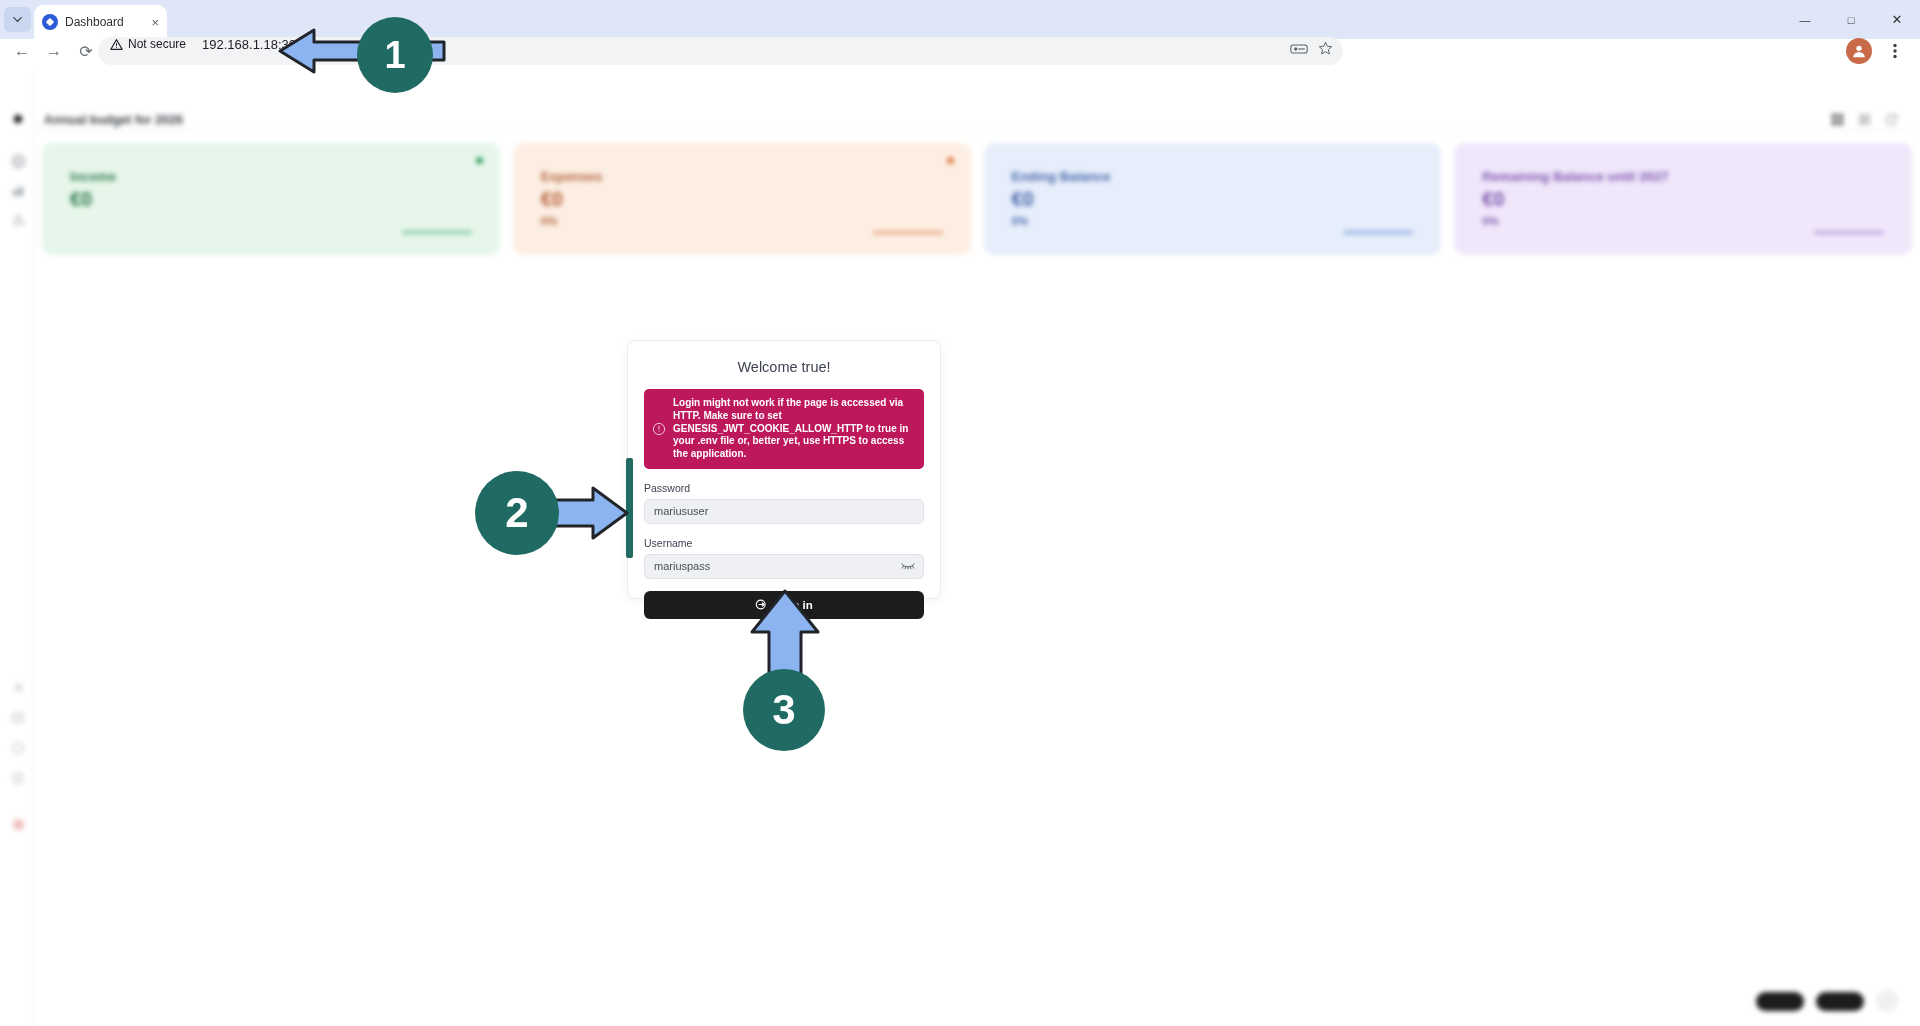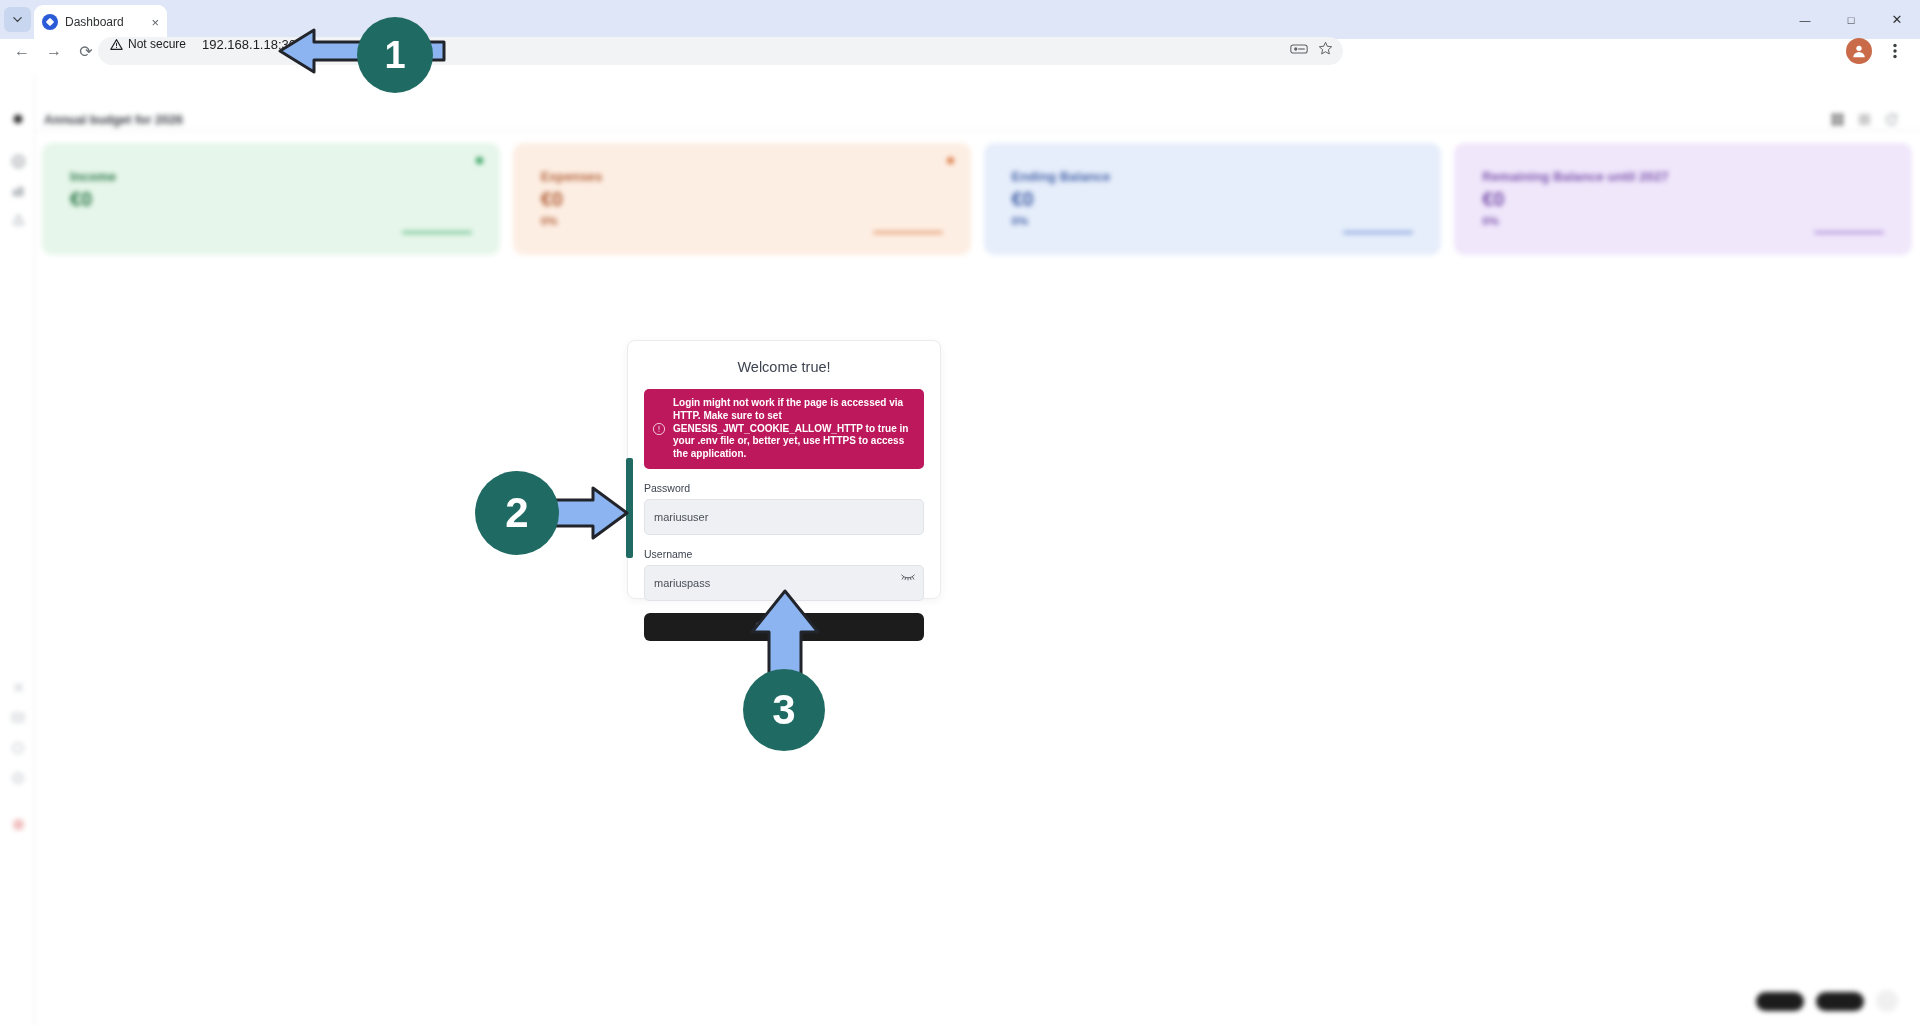--- a/index.html
+++ b/index.html
@@ -153,21 +153,21 @@
     text-align:center; font-size:14.5px; color:#3d4450; font-weight:400; margin-bottom:14px;
   }
   .login-warn {
     background:#be185d; border-radius:5px; padding: 8px 10px 8px 8px;
     display:flex; gap:7px; align-items:center;
   }
   .warn-ico { flex:0 0 auto; width:14px;height:14px; color:#ffffff; opacity:.85; }
   .warn-text { font-size:10px; line-height:1.28; color:#ffffff; font-weight:700; }
   .field-label { font-size:10.5px; color:#3d4450; margin: 13px 0 5px 0; }
   .field-input {
-    width:100%; height:36px; border-radius:5px; background:#eef0f3;
+    width:100%; height:25px; border-radius:5px; background:#eef0f3;
     border:1px solid #e0e3e8; font-size:11px; color:#4a4f57;
     padding: 0 9px; font-family:"Liberation Sans", sans-serif; position:relative;
   }
   .pw-wrap { position:relative; }
   .pw-eye {
     position:absolute; right:9px; top:5px; width:14px;height:14px;
     color:#5c6169; display:flex;align-items:center;justify-content:center;
   }
   .signin-btn {
     width:100%; height:28px; margin-top:12px; border:none; border-radius:6px;

